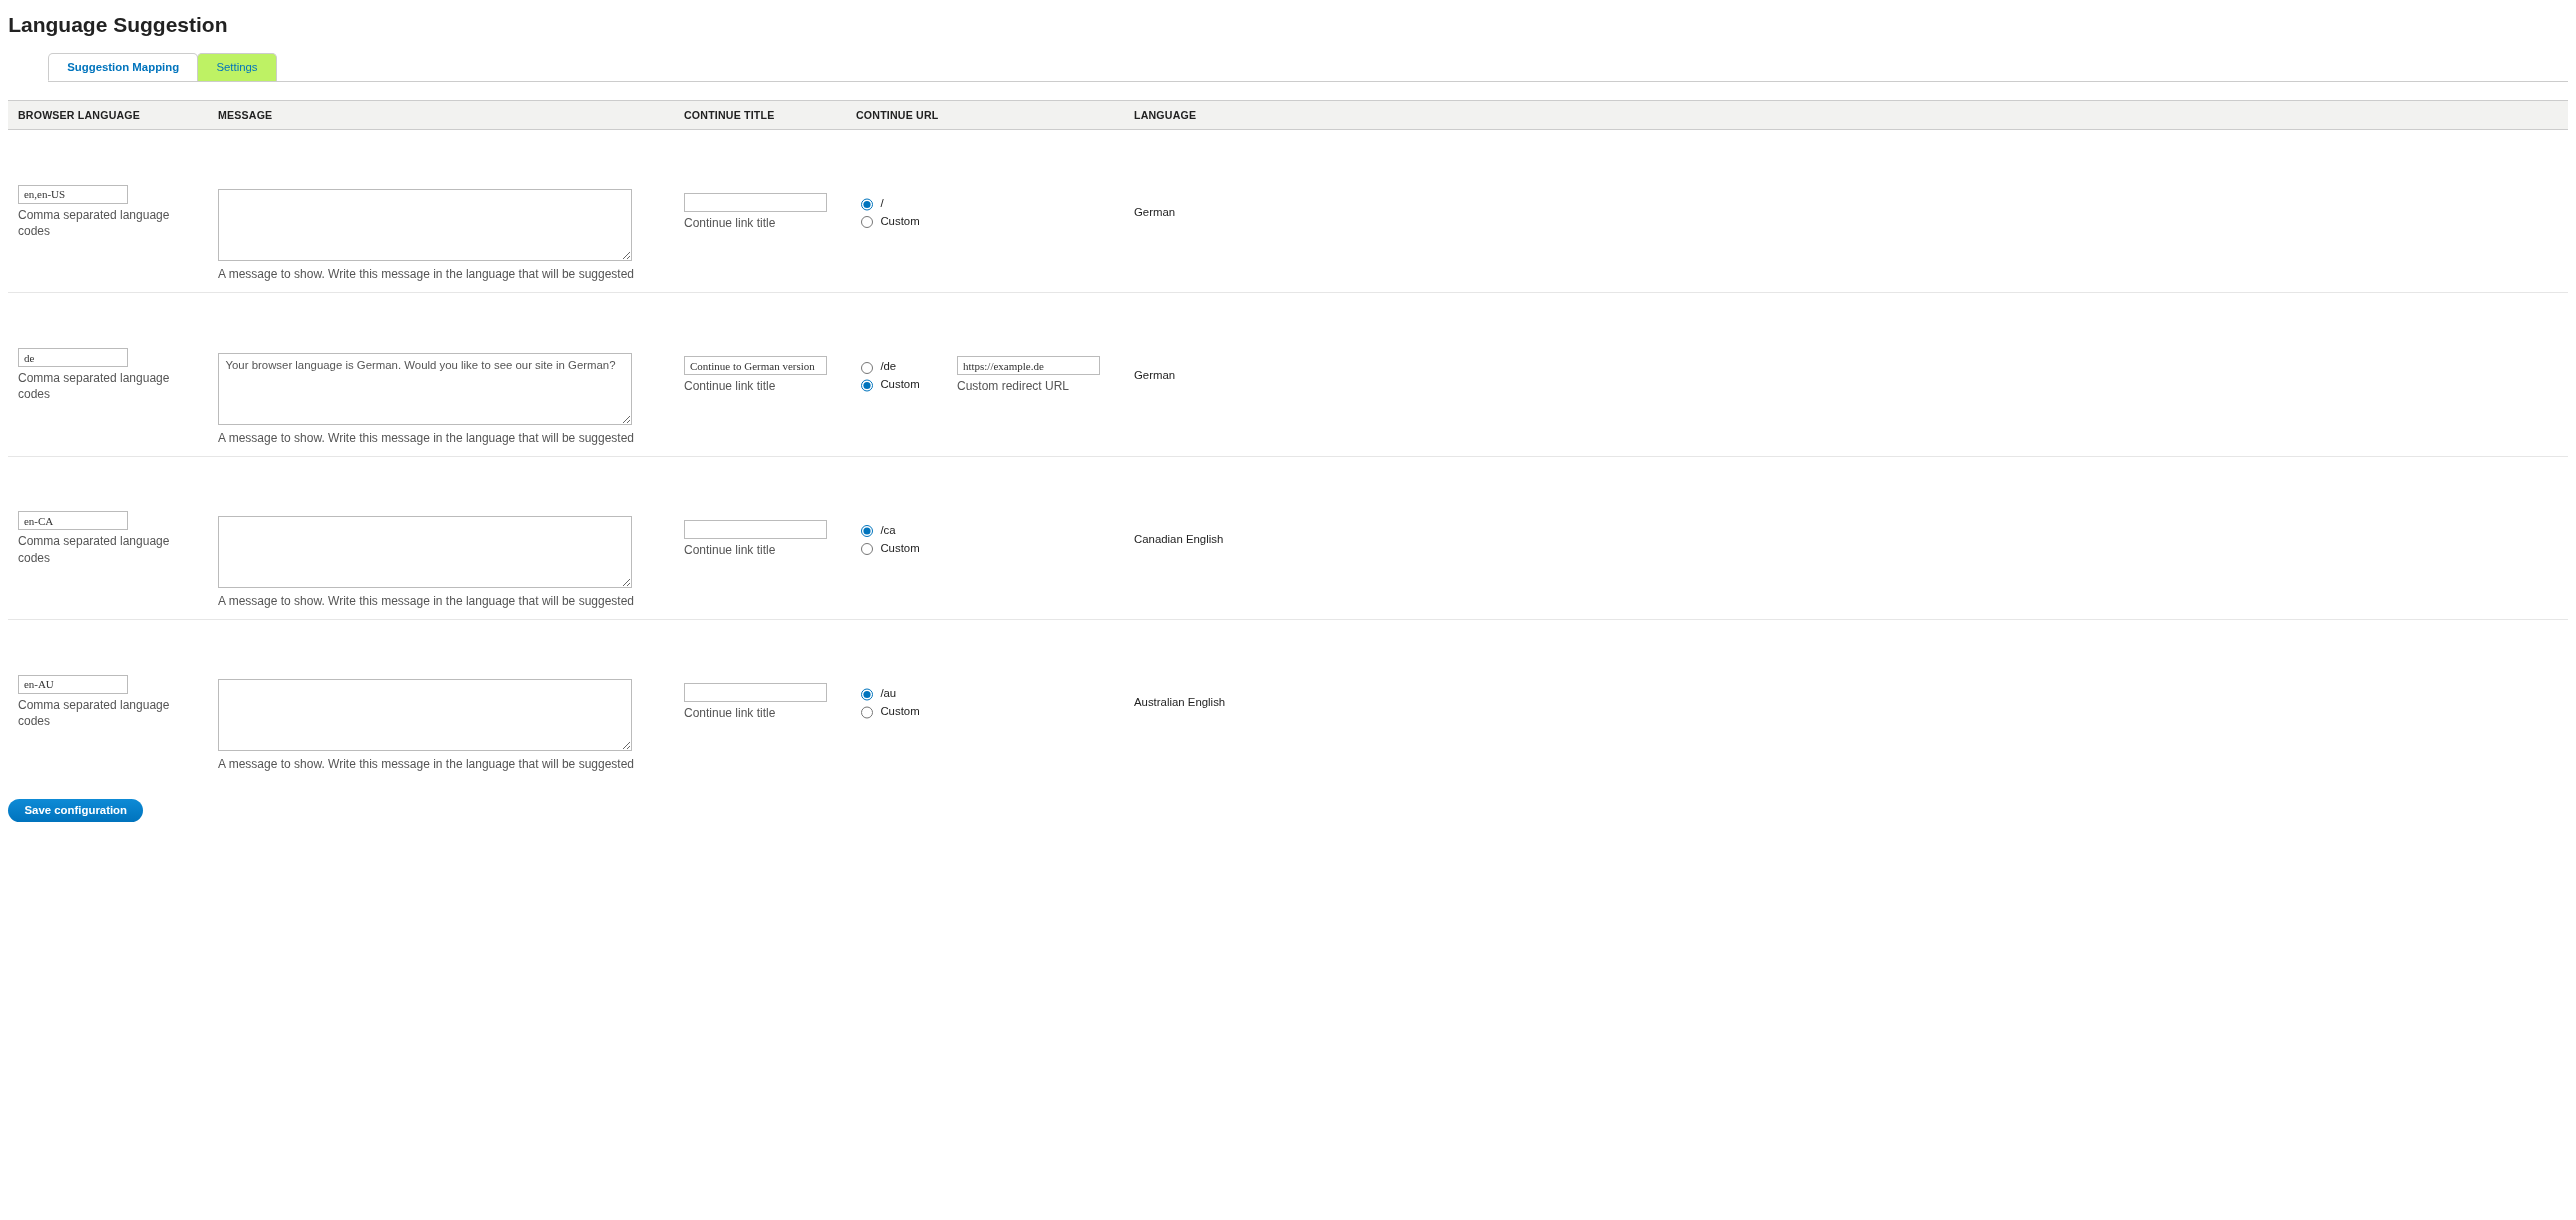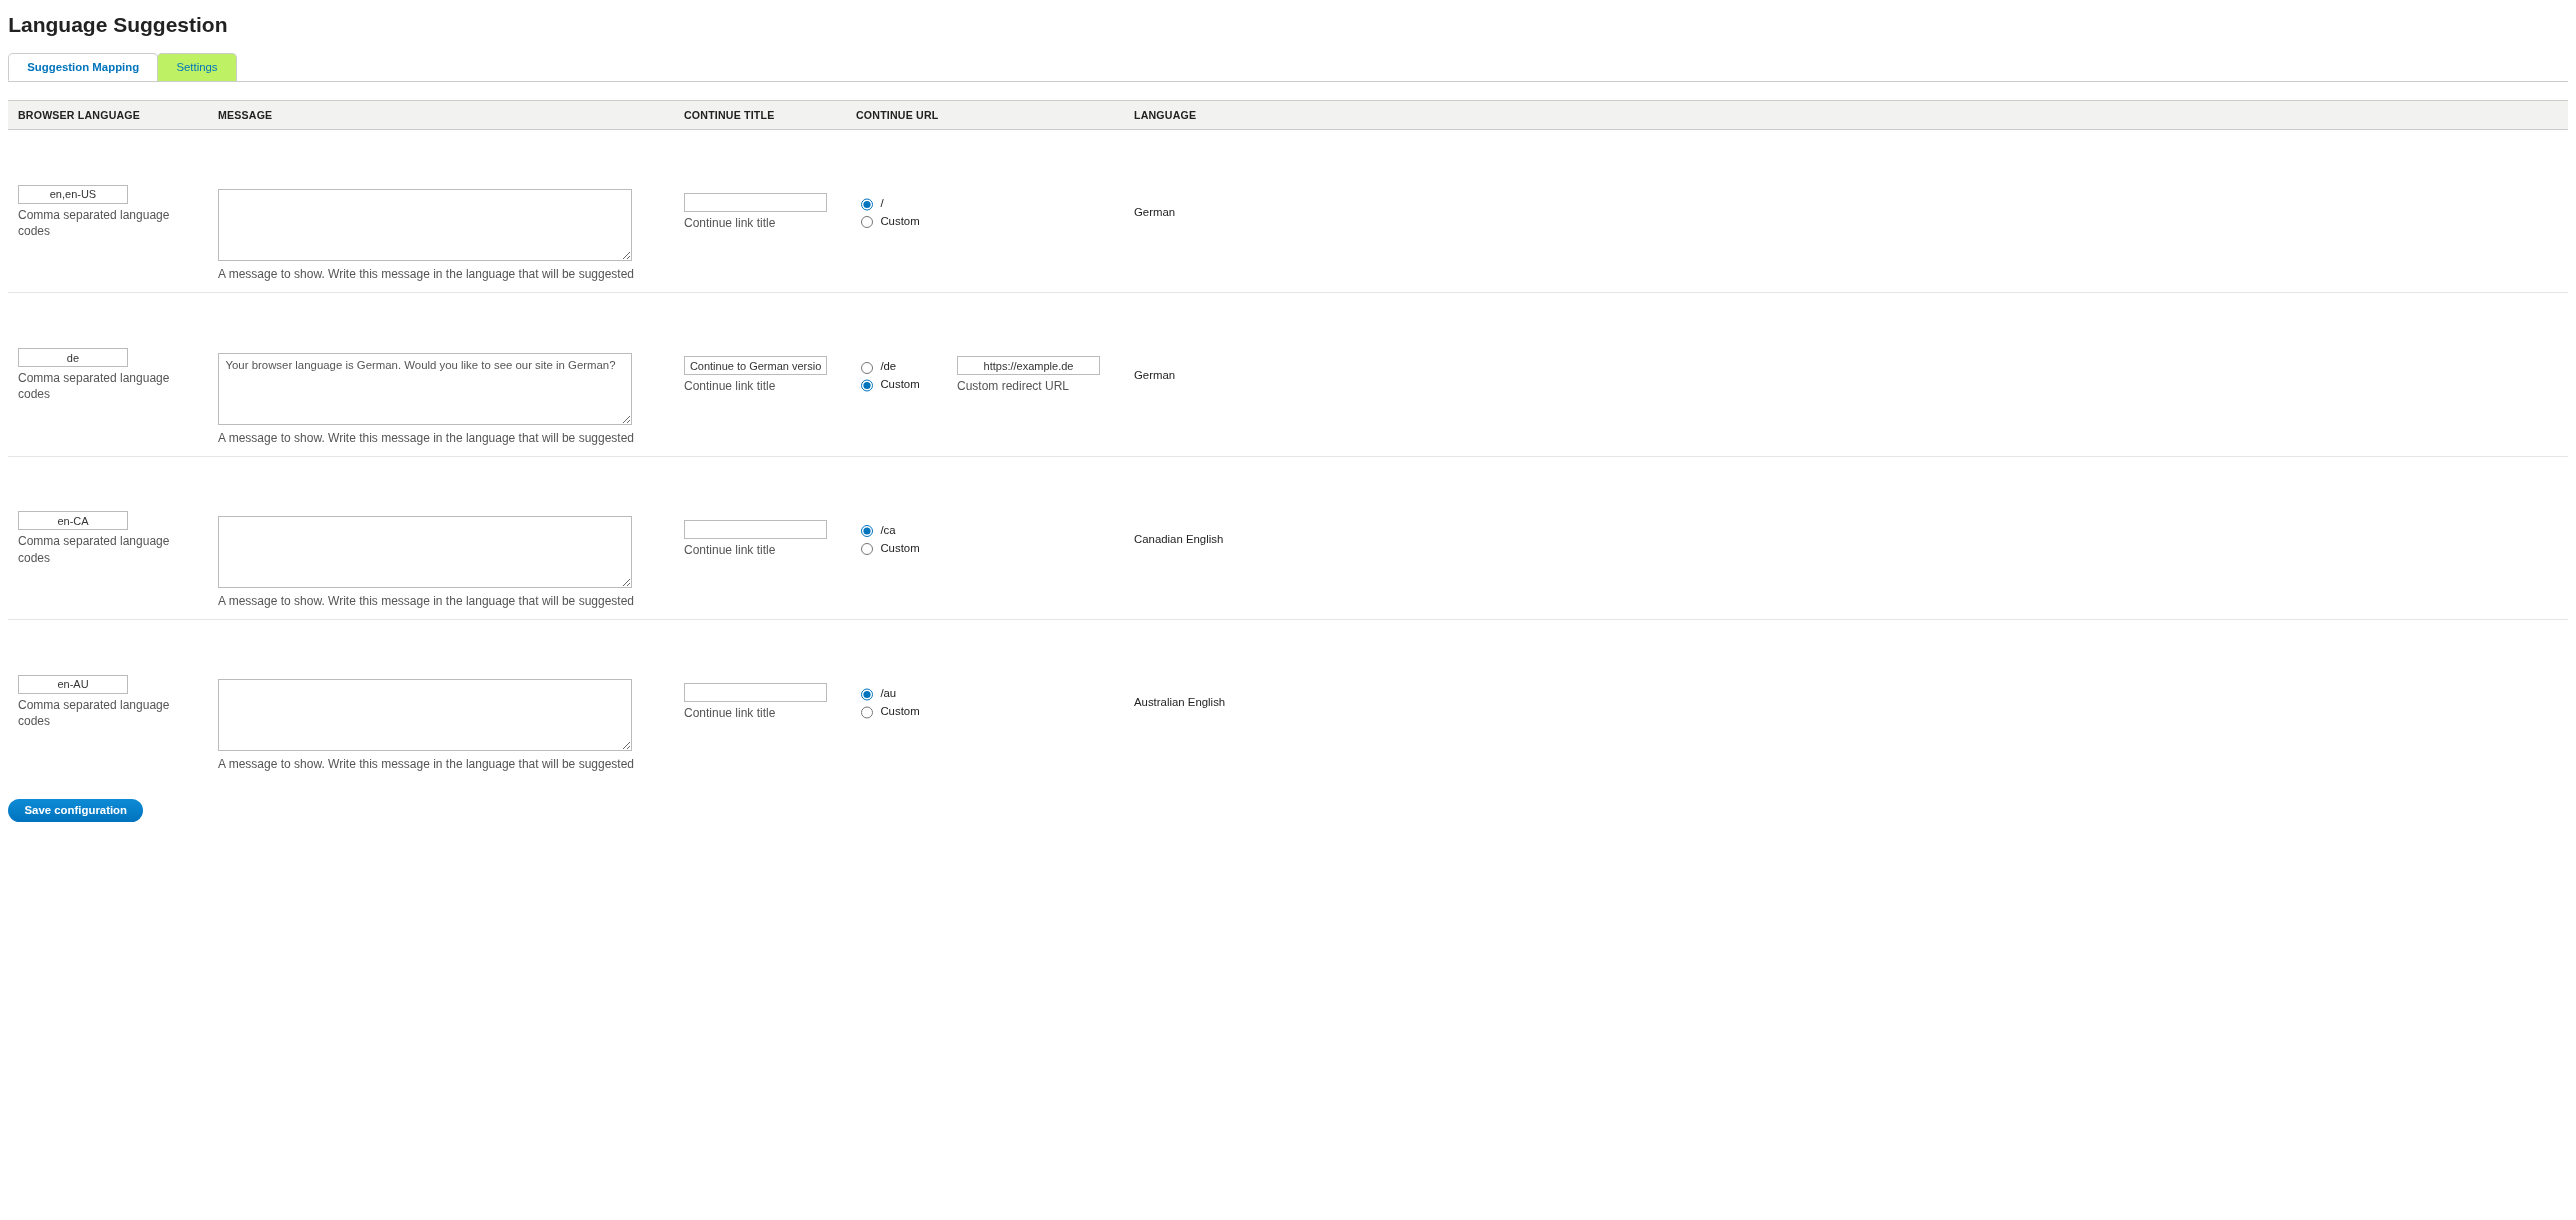--- a/index.html
+++ b/index.html
@@ -13,20 +13,21 @@
   }
   h1 {
     font-size: 21px;
     font-weight: 600;
     margin: 4.9px 0 14.7px 0;
   }
   .tabs {
     border-bottom: 0.8px solid #ccc;
     display: flex;
     position: relative;
+    margin-left: 40px;
   }
   .tab {
     padding: 7.4px 18px;
     border: 0.8px solid #ccc;
     border-bottom: none;
     background: #bef264;
     color: #0074bd;
     font-size: 11.4px;
     cursor: pointer;
     position: relative;
@@ -59,23 +60,22 @@
     vertical-align: middle;
     border-bottom: 0.8px solid #e6e6e6;
   }
   tbody tr:last-child td { border-bottom: none; }
   .text-input {
     width: 110px;
     padding: 2.5px 4.9px;
     border: 0.8px solid #bbb;
     background: #fff;
     font-size: 11px;
-    font-family: Liberation Sans, sans-serif;
+    font-family: Liberation Serif, serif;
     color: #333;
-    text-align: center;
   }
   .text-input.wide { width: 143px; }
   textarea.msg {
     width: 414px;
     height: 72px;
     padding: 4.9px 6.5px;
     border: 0.8px solid #bbb;
     background: #fff;
     font-family: inherit;
     font-size: 11.4px;

